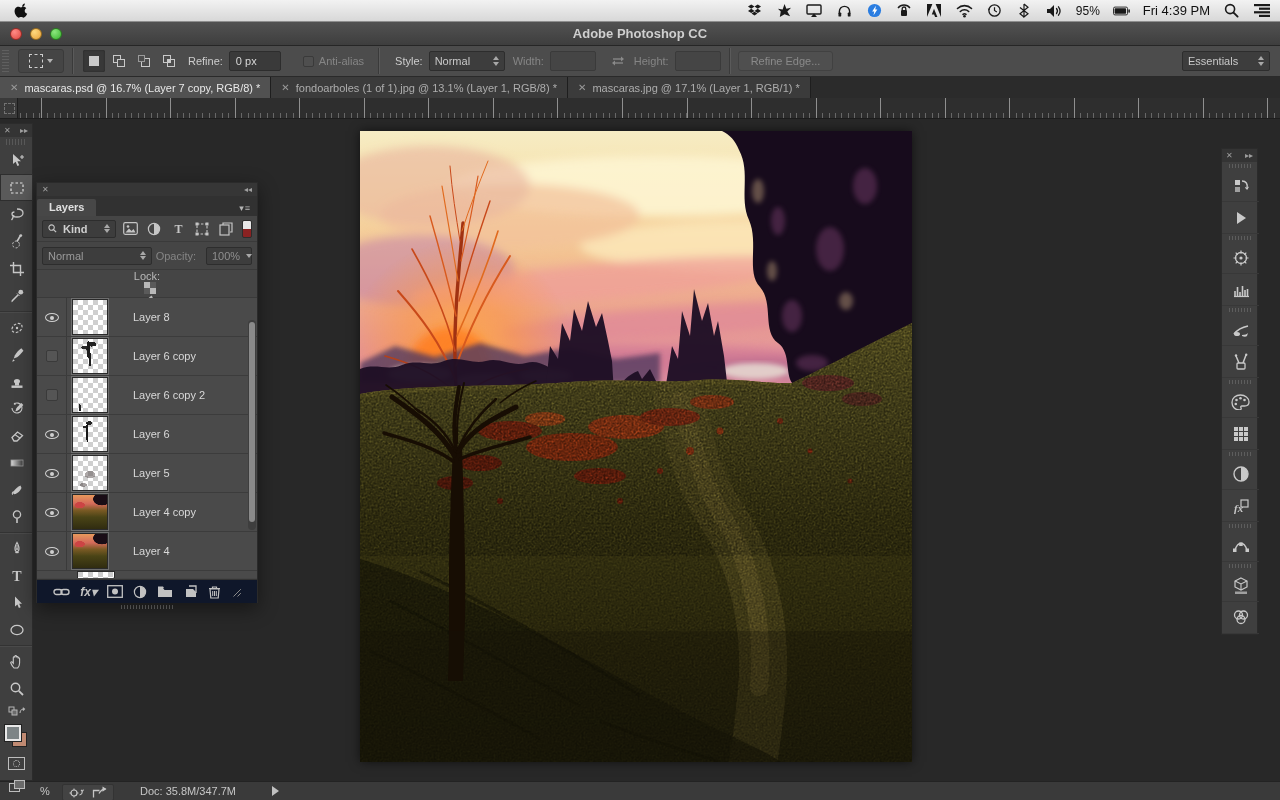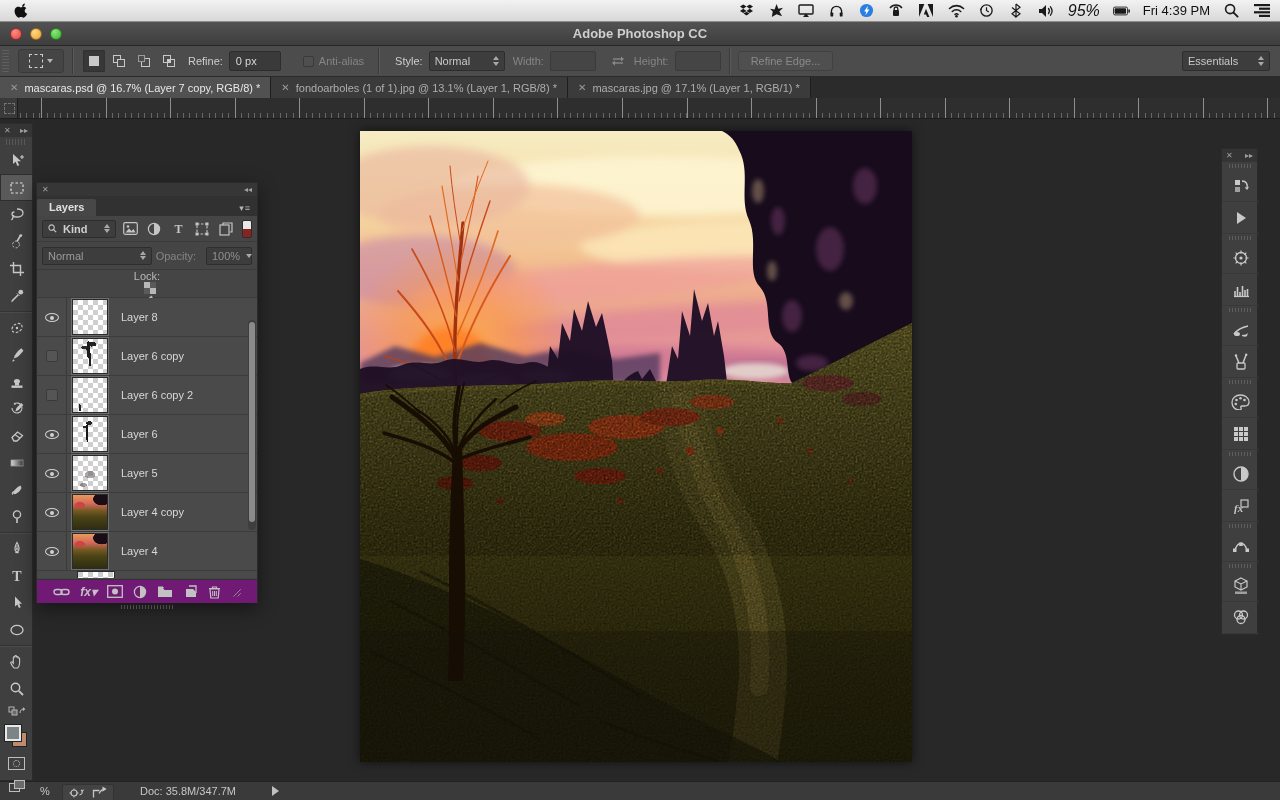--- a/index.html
+++ b/index.html
@@ -8,21 +8,21 @@
 
   
   .menubar { position:absolute; left:0; top:0; width:1280px; height:22px;
     background:linear-gradient(#f2f2f2,#d8d8d8); border-bottom:1px solid #8e8e8e;
     display:flex; align-items:center; font-size:13px; color:#111; z-index:50; }
   .menubar-left { display:flex; align-items:center; height:100%; }
   .apple-wrap { padding:0 10px 0 14px; display:flex; align-items:center; }
   .menu-item { padding:0 10px; line-height:21px; cursor:default; white-space:nowrap; }
   .menubar-right { margin-left:auto; display:flex; align-items:center; gap:13px; padding-right:10px; }
   .mb-ic { width:17px; height:17px; display:flex; align-items:center; justify-content:center; }
-  .mb-txt { font-size:16px;font-style:italic; }
+  .mb-txt { font-size:12px; }
   .mb-clock { font-size:13px; }
 
   
   .titlebar { position:absolute; left:0; top:22px; width:1280px; height:24px;
     background:linear-gradient(#525252,#3e3e3e); border-bottom:1px solid #262626; }
   .traffic { position:absolute; top:6px; width:12px; height:12px; border-radius:50%; }
   .t-close { left:10px;  background:radial-gradient(circle at 35% 30%, #ff8a85, #dd4841); border:1px solid #9a2b26;}
   .t-min   { left:30px;  background:radial-gradient(circle at 35% 30%, #ffd97e, #e9a33c); border:1px solid #9a6d1f;}
   .t-zoom  { left:50px;  background:radial-gradient(circle at 35% 30%, #8ce77e, #39b52f); border:1px solid #2a7a20;}
   .title-text { width:100%; text-align:center; line-height:23px; color:#cfcfcf; font-size:13px; font-weight:bold; }
@@ -148,27 +148,27 @@
       radial-gradient(ellipse 2px 16px at 42% 45%, #161616 60%, transparent 61%),
       radial-gradient(ellipse 5px 3px at 48% 18%, #222 60%, transparent 61%),
       radial-gradient(ellipse 4px 2px at 36% 30%, #262626 60%, transparent 61%); }
   .layer-row.thumb-faint .thumb::after { background:
       radial-gradient(ellipse 9px 6px at 50% 55%, rgba(90,80,80,.5) 60%, transparent 61%),
       radial-gradient(ellipse 6px 3px at 30% 85%, rgba(70,60,60,.5) 60%, transparent 61%); }
   .layer-row.thumb-photo .thumb::after { background:
       radial-gradient(ellipse 14px 10px at 85% 12%, #1a0d16 60%, transparent 65%),
       radial-gradient(ellipse 8px 5px at 20% 30%, #c44 60%, transparent 65%),
       linear-gradient(180deg, #e8995c 0%, #d4695a 26%, #7a5a24 45%, #4a4416 65%, #302c10 100%); }
-  .layer-name { display:flex; align-items:center; padding-left:8px; color:#d8d8d8; }
+  .layer-name { display:flex; align-items:center; padding-left:8px; color:#d8d8d8;margin-left:12px; }
   .partial-row { height:7px; background:#4a4a4a; display:flex; }
   .partial-thumb { margin-left:40px; width:38px; height:7px;
     background:repeating-conic-gradient(#fff 0 25%, #ccc 0 50%) 0 0/10px 10px; border:1px solid #2a2a2a; border-bottom:none;}
   .lp-scroll { position:absolute; right:1px; top:22px; width:8px; height:210px; background:#3e3e3e; border-radius:4px; }
   .lp-scroll-thumb { position:absolute; left:1px; top:2px; width:6px; height:200px; background:#8a8a8a; border-radius:3px; }
-  .lp-bottom { height:24px; background:#701a75; border-top:1px solid #333; display:flex; align-items:center;
+  .lp-bottom { height:24px; background:#0f172a; border-top:1px solid #333; display:flex; align-items:center;
     justify-content:space-evenly; padding:0 6px; color:#c2c2c2; }
   .lp-bottom svg { display:block; }
   .resize-grip { width:10px; height:10px;
     background:repeating-linear-gradient(135deg, transparent 0 2px, #8a8a8a 2px 3px); clip-path:polygon(100% 0,100% 100%,0 100%); }
   .panel-dragbar { position:absolute; left:36px; top:603px; width:222px; height:7px; display:flex;
     align-items:center; justify-content:center; }
   .panel-dragbar .dots { width:52px; height:4px;
     background:repeating-linear-gradient(90deg,#6a6a6a 0 1px, transparent 1px 3px); }
 
   

